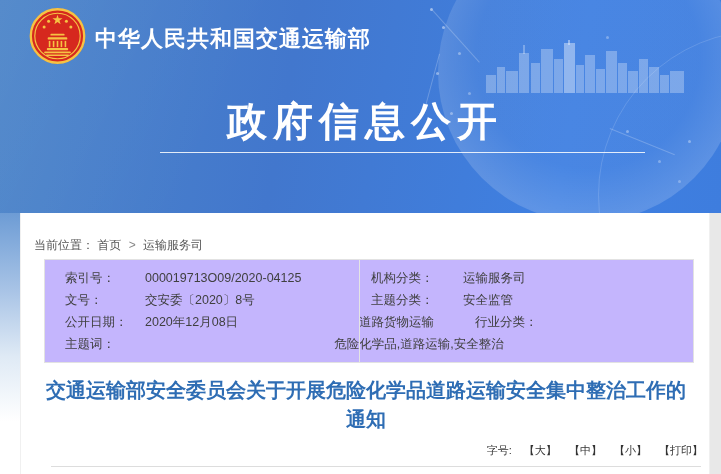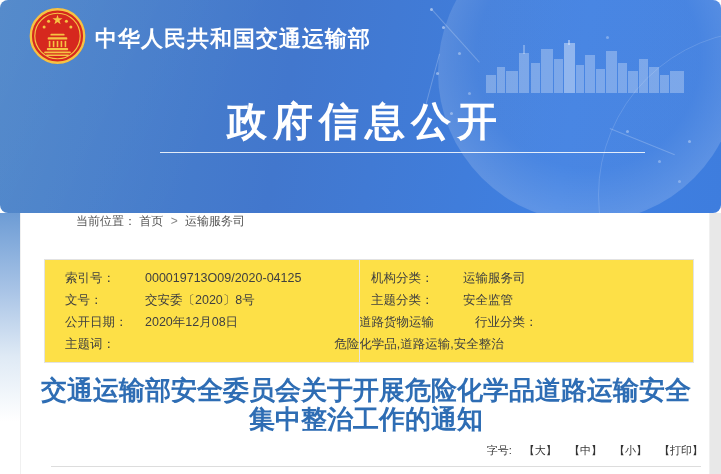--- a/index.html
+++ b/index.html
@@ -1,21 +1,21 @@
 <!DOCTYPE html>
 <html><head>
 <meta charset="utf-8">
 <style>
   * { margin:0; padding:0; box-sizing:border-box; }
   body { background:#fff; font-family:"Liberation Sans","DejaVu Sans",sans-serif; }
   .page { position:relative; width:721px; height:474px; overflow:hidden; background:#ffffff; }
 
   
   .banner { position:absolute; left:0; top:0; width:721px; height:213px; overflow:hidden;
-            background:linear-gradient(100deg,#4e86c9 0%,#4277cd 40%,#3f80e2 78%,#3e7dde 100%);border-radius:8px; }
+            background:linear-gradient(100deg,#4e86c9 0%,#4277cd 40%,#3f80e2 78%,#3e7dde 100%); }
   .light-band { position:absolute; left:-60px; top:-60px; width:420px; height:420px;
             background:linear-gradient(115deg, rgba(255,255,255,0.06) 0%, rgba(255,255,255,0) 60%); }
   .circle1 { position:absolute; left:438px; top:-78px; width:300px; height:300px; border-radius:50%;
             background:radial-gradient(circle at 50% 45%, rgba(255,255,255,0.05) 50%, rgba(255,255,255,0.16) 72%, rgba(255,255,255,0.08) 100%); }
   .circle2 { position:absolute; left:598px; top:30px; width:330px; height:330px; border-radius:50%;
             border:1px solid rgba(255,255,255,0.14); }
   .skyline { position:absolute; left:486px; top:40px; width:205px; height:53px; opacity:0.95; }
   .dots { position:absolute; left:430px; top:8px; width:3px; height:3px; border-radius:50%;
           background:rgba(255,255,255,0.5);
           box-shadow: 12px 18px 0 rgba(255,255,255,.45), 28px 44px 0 rgba(255,255,255,.35),
@@ -39,35 +39,35 @@
                   background:rgba(255,255,255,0.85); }
 
   
   .left-fade { position:absolute; left:0; top:213px; width:20px; height:261px;
                background:linear-gradient(to bottom,#6d9cd5 0%,#a9c4e6 30%,#dfeaf5 55%,#ffffff 80%); }
   .right-strip { position:absolute; left:710px; top:213px; width:11px; height:261px; background:#e8e8e8; }
 
   
   .content { position:absolute; left:20px; top:213px; width:690px; height:261px; background:#ffffff;
              border-left:1px solid #f0f0f0; border-right:1px solid #f0f0f0; }
-  .breadcrumb { position:absolute; left:13px; top:0; font-size:12px; color:#555;margin-left:42px; }
+  .breadcrumb { position:absolute; left:13px; top:24px; font-size:12px; color:#555; }
   .breadcrumb a { color:#555; text-decoration:none; cursor:pointer; }
   .breadcrumb .sep { margin:0 4px; color:#888; }
 
   .meta-table { position:absolute; left:23px; top:46px; width:650px; height:104px;
-                background:#fde047; border:1px solid #e2e2e2;
+                background:#c4b5fd; border:1px solid #e2e2e2;
                 display:grid; grid-template-columns:80px 214px 104px 1fr; grid-auto-rows:22px;
                 padding:7px 0 7px 20px; font-size:12.5px; color:#404040; }
   .meta-table .cell { line-height:22px; white-space:nowrap; overflow:hidden; }
   .meta-table .l2 { padding-left:12px; }
   .meta-table .span3 { grid-column:2 / 5;text-align:center; }
   .meta-divider { position:absolute; left:314px; top:0; bottom:0; width:1px; background:#e4e4e4; }
 
   .doc-title { position:absolute; left:20px; top:163px; width:650px; text-align:center;
-               font-size:26px; line-height:29px; font-weight:bold; color:#2e6db4; }
+               font-size:20px; line-height:29px; font-weight:bold; color:#2e6db4; }
 
   .toolbar { position:absolute; right:6px; top:230px; font-size:11px; color:#333; white-space:nowrap; }
   .toolbar a { color:#333; text-decoration:none; cursor:pointer; margin-left:9px; }
   .toolbar .tlabel { color:#333; }
 
   .bottom-divider { position:absolute; left:30px; top:253px; width:650px; height:1px; background:#dddddd; }
 </style>
 </head>
 <body>
 

